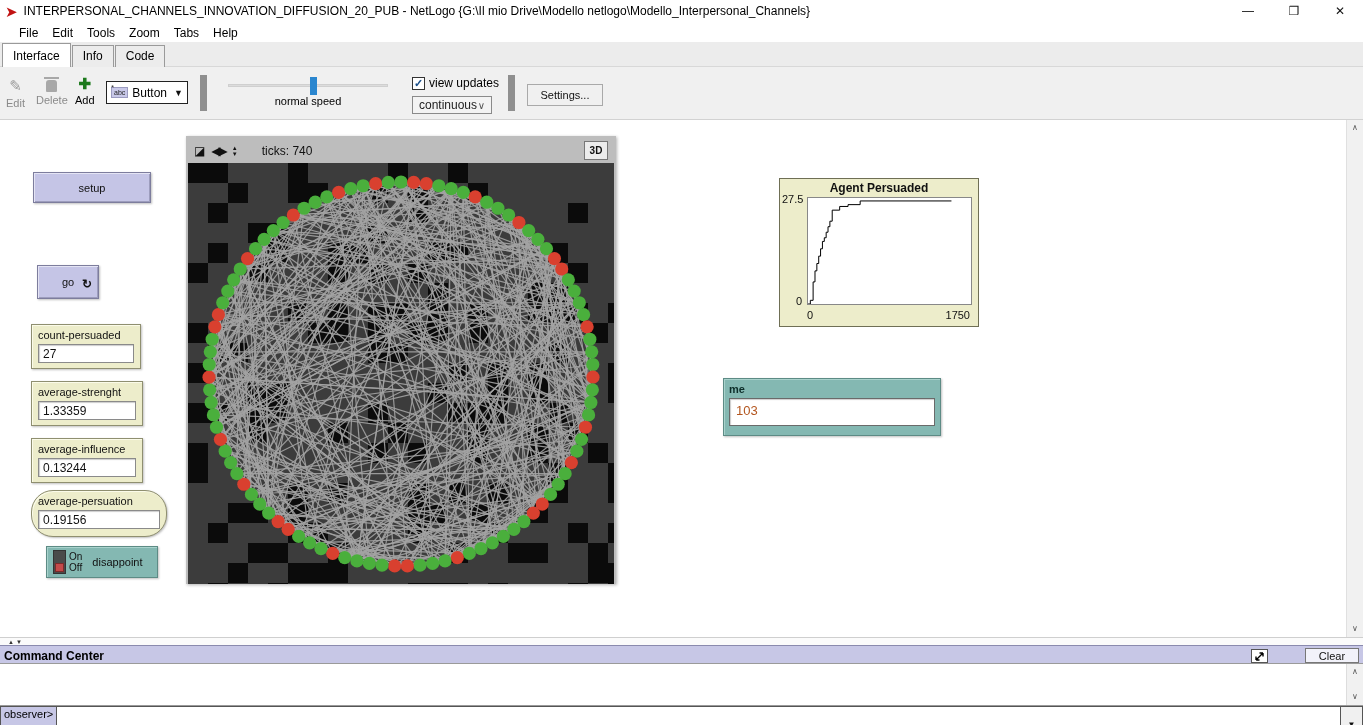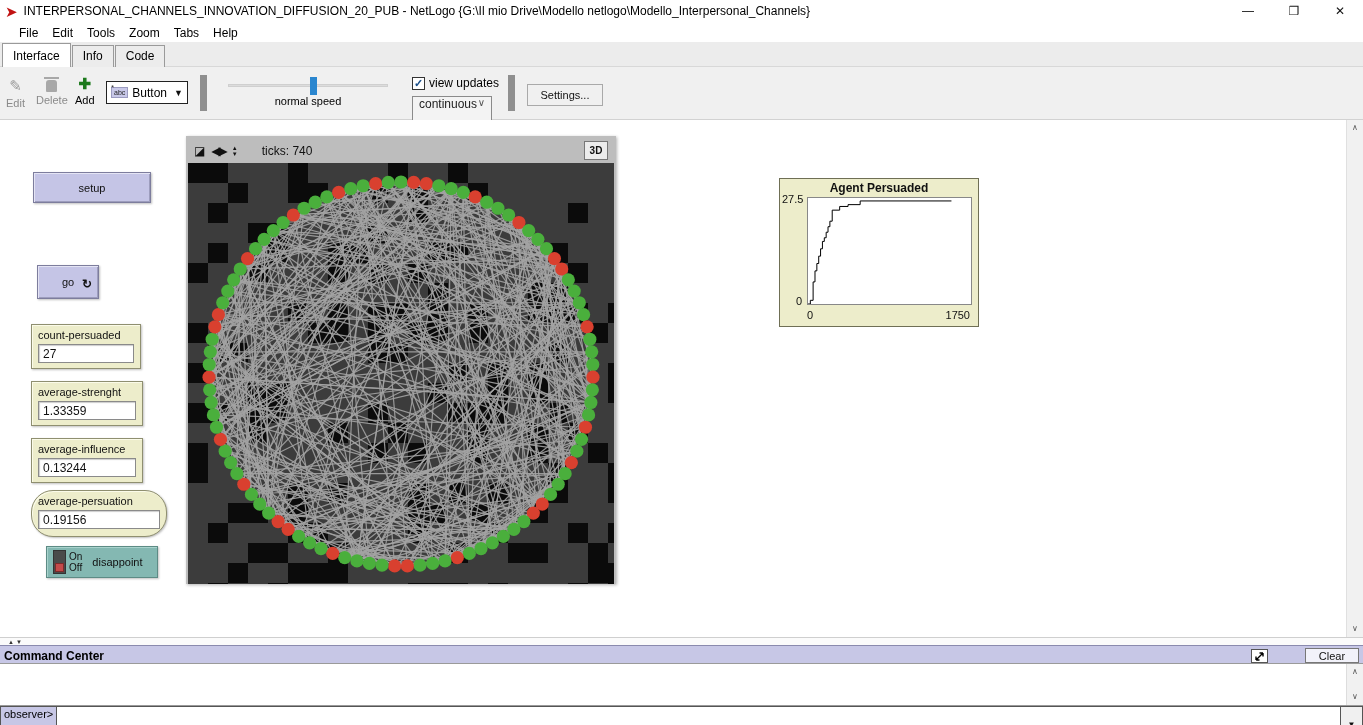--- a/index.html
+++ b/index.html
@@ -42,22 +42,22 @@
   .vsep { position:absolute; width:7px; height:36px; background:#8f8f8f; top:8px; }
   .slider-wrap { position:absolute; left:228px; top:10px; width:160px; }
   .slider-track { height:3px; background:#dcdcdc; border:1px solid #cfcfcf; margin-top:7px; }
   .slider-thumb { position:absolute; left:51%; top:0; width:7px; height:18px; background:#2a86cf; }
   .slider-label { font-size:11px; text-align:center; margin-top:8px; }
   .updates-wrap { position:absolute; left:412px; top:9px; }
   .chk-row { display:flex; align-items:center; }
   .chk { width:13px; height:13px; border:1px solid #333; background:#fff; font-size:11px;
     line-height:11px; text-align:center; color:#1a4f8a; font-weight:bold; }
   .chk-label { font-size:12px; margin-left:4px; }
-  .continuous-dd { margin-top:6px; width:80px; height:40px; background:#f3f3f3; border:1px solid #8a8a8a;
-    display:flex; justify-content:space-between; padding:0 6px; font-size:12px; color:#222;}
+  .continuous-dd { margin-top:6px; width:80px; height:18px; background:#f3f3f3; border:1px solid #8a8a8a;
+    display:flex; align-items:center; justify-content:space-between; padding:0 6px; font-size:12px; color:#222;}
   .settings-btn { position:absolute; left:527px; top:17px; width:76px; height:22px; background:#f0f0f0;
     border:1px solid #a9a9a9; font-size:11px; color:#111; display:flex; align-items:center; justify-content:center; }
 
   
   .main { position:relative; height:517px; background:#fff; }
   .main-vscroll { position:absolute; right:0; top:0; bottom:0; width:17px; background:#f1f1f1;
     border-left:1px solid #e0e0e0; display:flex; flex-direction:column; justify-content:space-between; }
   .scroll-arrow { height:16px; text-align:center; font-size:8px; color:#555; line-height:16px; }
 
   
@@ -911,20 +911,24 @@
       <svg id="plot-svg" preserveAspectRatio="none" viewBox="0 0 1750 28.8">
           <polyline points="0,28.800 25,28.800 25,27.800 55,27.800 55,22.800 75,22.800 75,19.800 95,19.800 95,17.800 115,17.800 115,15.800 135,15.800 135,13.800 155,13.800 155,11.800 175,11.800 175,10.800 195,10.800 195,9.300 215,9.300 215,7.800 235,7.800 235,6.300 260,6.300 260,3.300 340,3.300 340,2.300 430,2.300 430,1.800 560,1.800 560,0.800 1540,0.800" fill="none" stroke="#000000" stroke-width="1" vector-effect="non-scaling-stroke"></polyline>
         </svg>
     </div>
     <span class="ytick-top">27.5</span>
     <span class="ytick-bot">0</span>
     <span class="xtick-left">0</span>
     <span class="xtick-right">1750</span>
   </div>
 
+  <div class="nl-input" style="left:723px; top:258px; width:218px; height:58px;">
+    <div class="inp-label">me</div>
+    <div class="inp-value">103</div>
+  </div>
 
   <div class="main-vscroll">
     <span class="scroll-arrow">∧</span>
     <span class="scroll-arrow">∨</span>
   </div>
 </div>
 
 <div class="splitter">
   <span class="split-handle">▲▼</span>
 </div>

